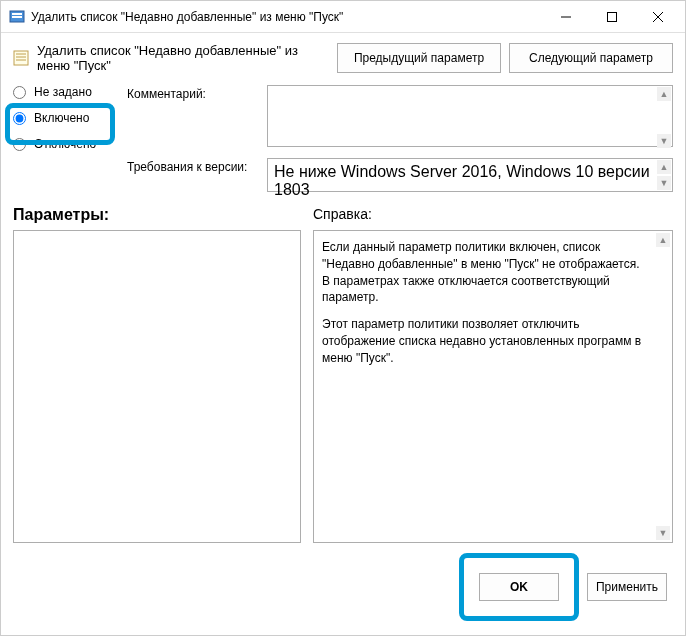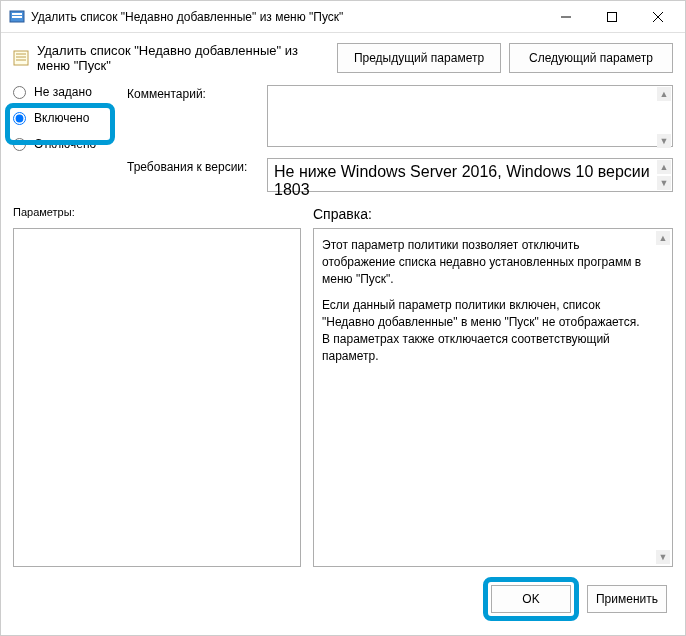--- a/index.html
+++ b/index.html
@@ -60,21 +60,21 @@
     .comment-box { height: 62px; }
     .version-box { height: 34px; }
     .scroll-arrow {
       position: absolute; right: 2px; width: 14px; height: 14px; display: flex;
       align-items: center; justify-content: center; color: #888; font-size: 9px;
       background: #f0f0f0; cursor: pointer;
     }
     .sa-top { top: 2px; }
     .sa-bot { bottom: 2px; }
     .panels-header { display: flex; margin-top: 14px; gap: 12px; }
-    .panels-header .ph-left { width: 288px; font-size: 11px; }
+    .panels-header .ph-left { width: 288px; font-size: 16px; font-weight: bold; }
     .panels-header .ph-right { flex: 1; font-size: 14px; }
     .panels { display: flex; gap: 12px; margin-top: 6px; flex: 1; min-height: 0; }
     .panel {
       border: 1px solid #adadad; background: #fff; overflow: auto;
       padding: 8px 22px 8px 8px; font-size: 12px; line-height: 1.4;
       position: relative;
     }
     .panel-left { width: 288px; }
     .panel-right { flex: 1; }
     .help-scroll-arrow {
@@ -86,21 +86,21 @@
       display: flex; justify-content: flex-end; gap: 8px; padding: 10px 6px 8px 6px;
       align-items: center;
     }
     .footer-btn {
       width: 80px; padding: 6px 4px; border: 1px solid #adadad; background: #fdfdfd;
       font-size: 12px; cursor: pointer;
     }
     .ok-highlight {
       border: 5px solid #009bd6; border-radius: 8px; padding: 3px;
     }
-    .ok-highlight .footer-btn { margin: 0; }
+    .ok-highlight .footer-btn { margin: 12px; font-weight: bold; }
     .help-paragraph { margin-bottom: 10px; }
   </style>
 </head>
 <body>
 
 <div class="window">
 
   <div class="titlebar">
     <span class="title-icon">
       <svg viewBox="0 0 16 16" width="16" height="16">
@@ -188,22 +188,22 @@
     <div class="panels-header">
       <div class="ph-left">Параметры:</div>
       <div class="ph-right">Справка:</div>
     </div>
 
     <div class="panels">
       <div class="panel panel-left"></div>
       <div class="panel panel-right">
         <div class="help-scroll-arrow" style="top:2px">▲</div>
         <div class="help-scroll-arrow" style="bottom:2px">▼</div>
+        <p class="help-paragraph">Если данный параметр политики включен, список "Недавно добавленные" в меню "Пуск" не отображается.  В параметрах также отключается соответствующий параметр.</p>
         <p class="help-paragraph">Этот параметр политики позволяет отключить отображение списка недавно установленных программ в меню "Пуск".</p>
-        <p class="help-paragraph">Если данный параметр политики включен, список "Недавно добавленные" в меню "Пуск" не отображается.  В параметрах также отключается соответствующий параметр.</p>
       </div>
     </div>
 
     <div class="footer">
       <span class="ok-highlight">
         <button class="footer-btn">OK</button>
       </span>
       <button class="footer-btn">Применить</button>
     </div>
 

